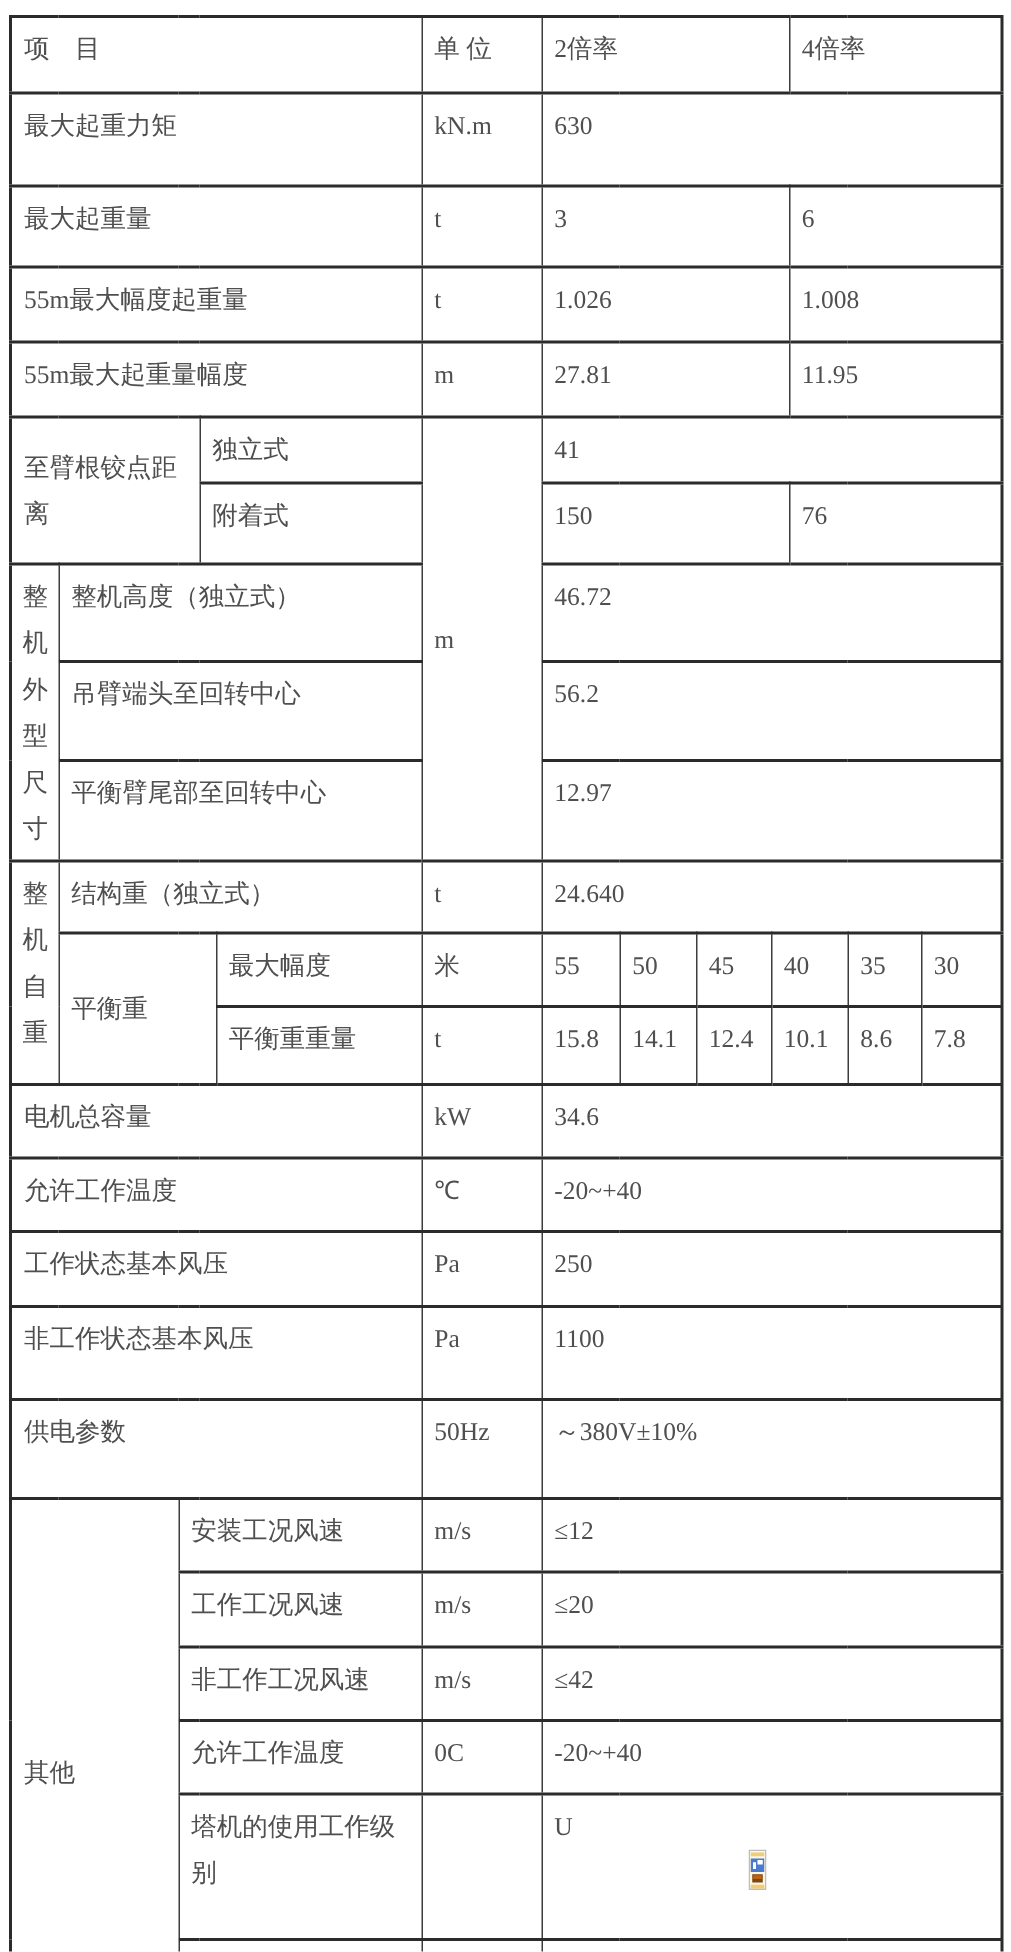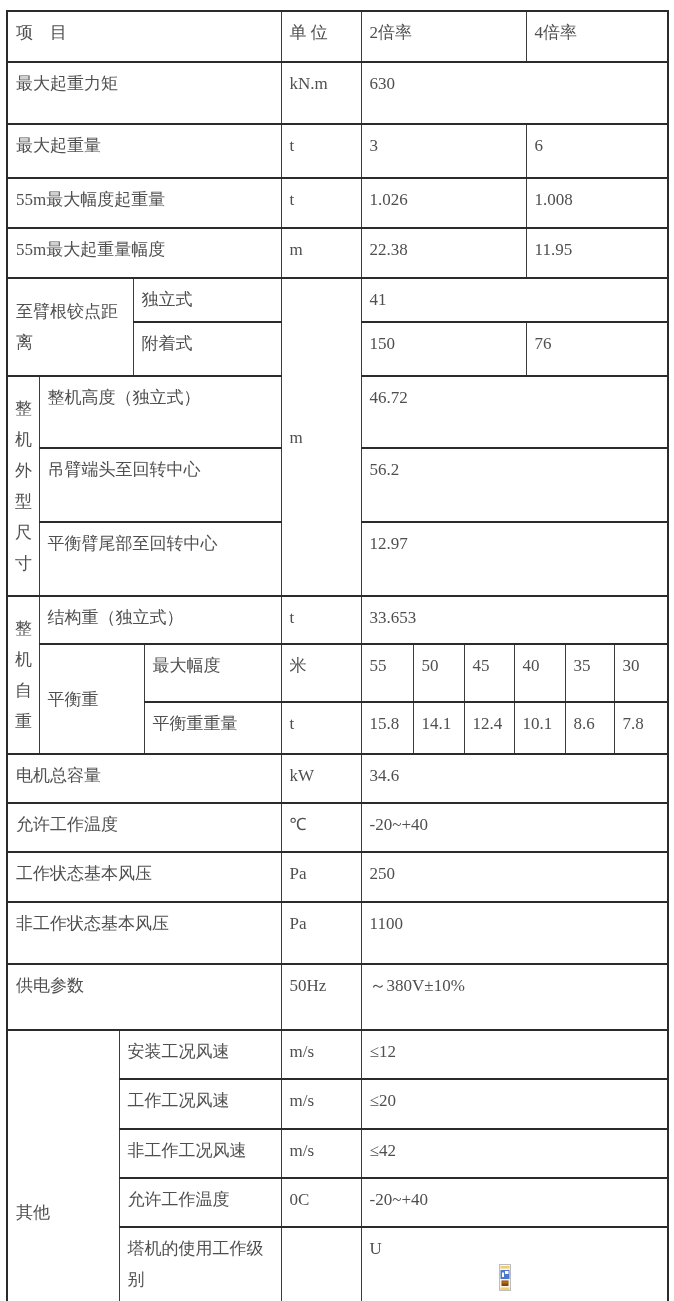--- a/index.html
+++ b/index.html
@@ -20,21 +20,21 @@
     border-left:1px solid #3c3c3c;
     border-right:1px solid #3c3c3c;
     border-top:2px solid #2b2b2b;
     border-bottom:2px solid #2b2b2b;
     padding:5px 8px;
     vertical-align:top;
     overflow:hidden;
     word-break:break-all;
   }
   td.vmid{vertical-align:middle;}
-  td.strip{padding:16px 7px;}
+  td.strip{padding:5px 7px;}
   .iconline{margin-left:129px;height:26px;line-height:0;}
   svg.brkimg{display:inline-block;}
 </style>
 </head>
 <body>
 
 <div class="wrap">
 <table class="spec">
   <colgroup>
     <col style="width:32px">
@@ -76,21 +76,21 @@
   <tr style="height:50px">
     <td colspan="5">55m最大幅度起重量</td>
     <td>t</td>
     <td colspan="4">1.026</td>
     <td colspan="3">1.008</td>
   </tr>
 
   <tr style="height:50px">
     <td colspan="5">55m最大起重量幅度</td>
     <td>m</td>
-    <td colspan="4">22.38</td>
+    <td colspan="4">27.81</td>
     <td colspan="3">11.95</td>
   </tr>
 
   <tr style="height:44px">
     <td colspan="3" rowspan="2" class="vmid">至臂根铰点距离</td>
     <td colspan="2">独立式</td>
     <td rowspan="5" class="vmid">m</td>
     <td colspan="7">41</td>
   </tr>
 
@@ -111,21 +111,21 @@
   </tr>
   <tr style="height:63px">
     <td colspan="4">平衡臂尾部至回转中心</td>
     <td colspan="7">12.97</td>
   </tr>
 
   <tr style="height:48px">
     <td rowspan="3" class="strip">整机自重</td>
     <td colspan="4">结构重（独立式）</td>
     <td>t</td>
-    <td colspan="7">33.653</td>
+    <td colspan="7">24.640</td>
   </tr>
   <tr style="height:49px">
     <td colspan="3" rowspan="2" class="vmid">平衡重</td>
     <td>最大幅度</td>
     <td>米</td>
     <td>55</td>
     <td>50</td>
     <td>45</td>
     <td colspan="2">40</td>
     <td>35</td>

